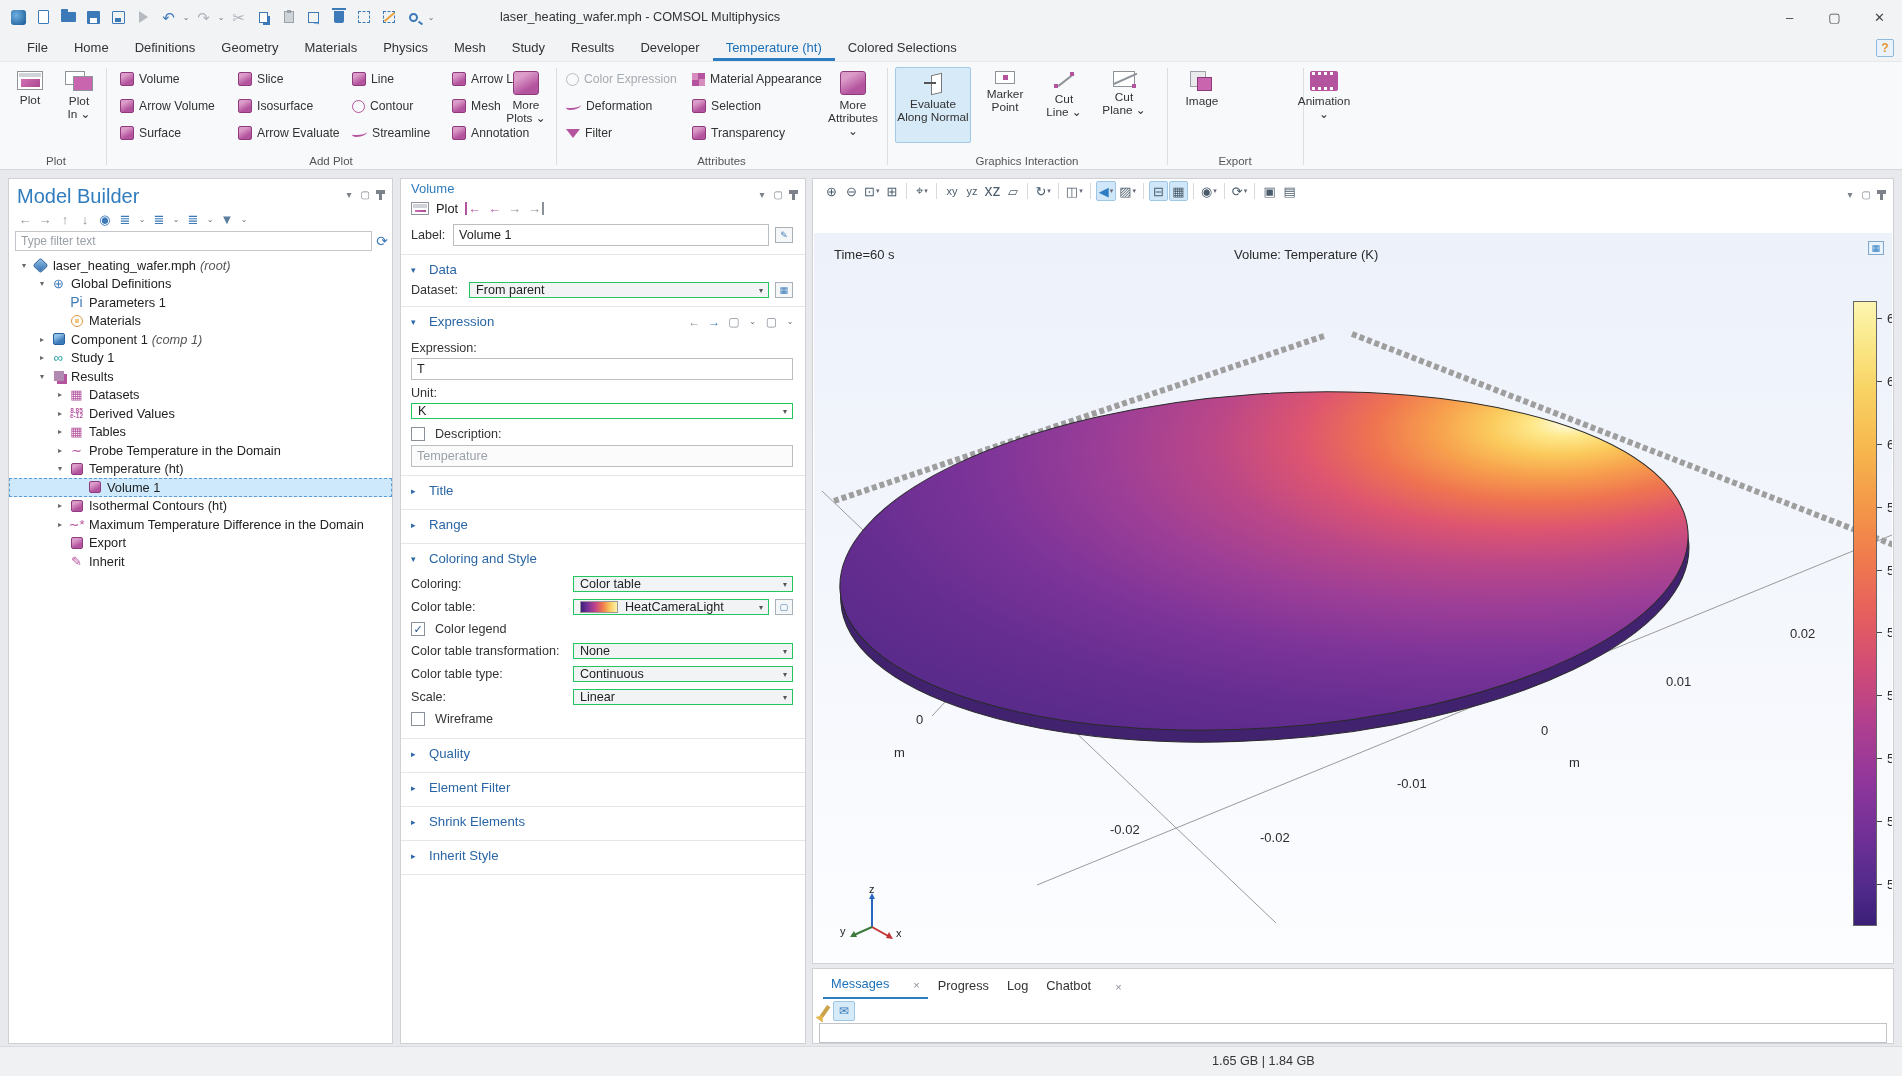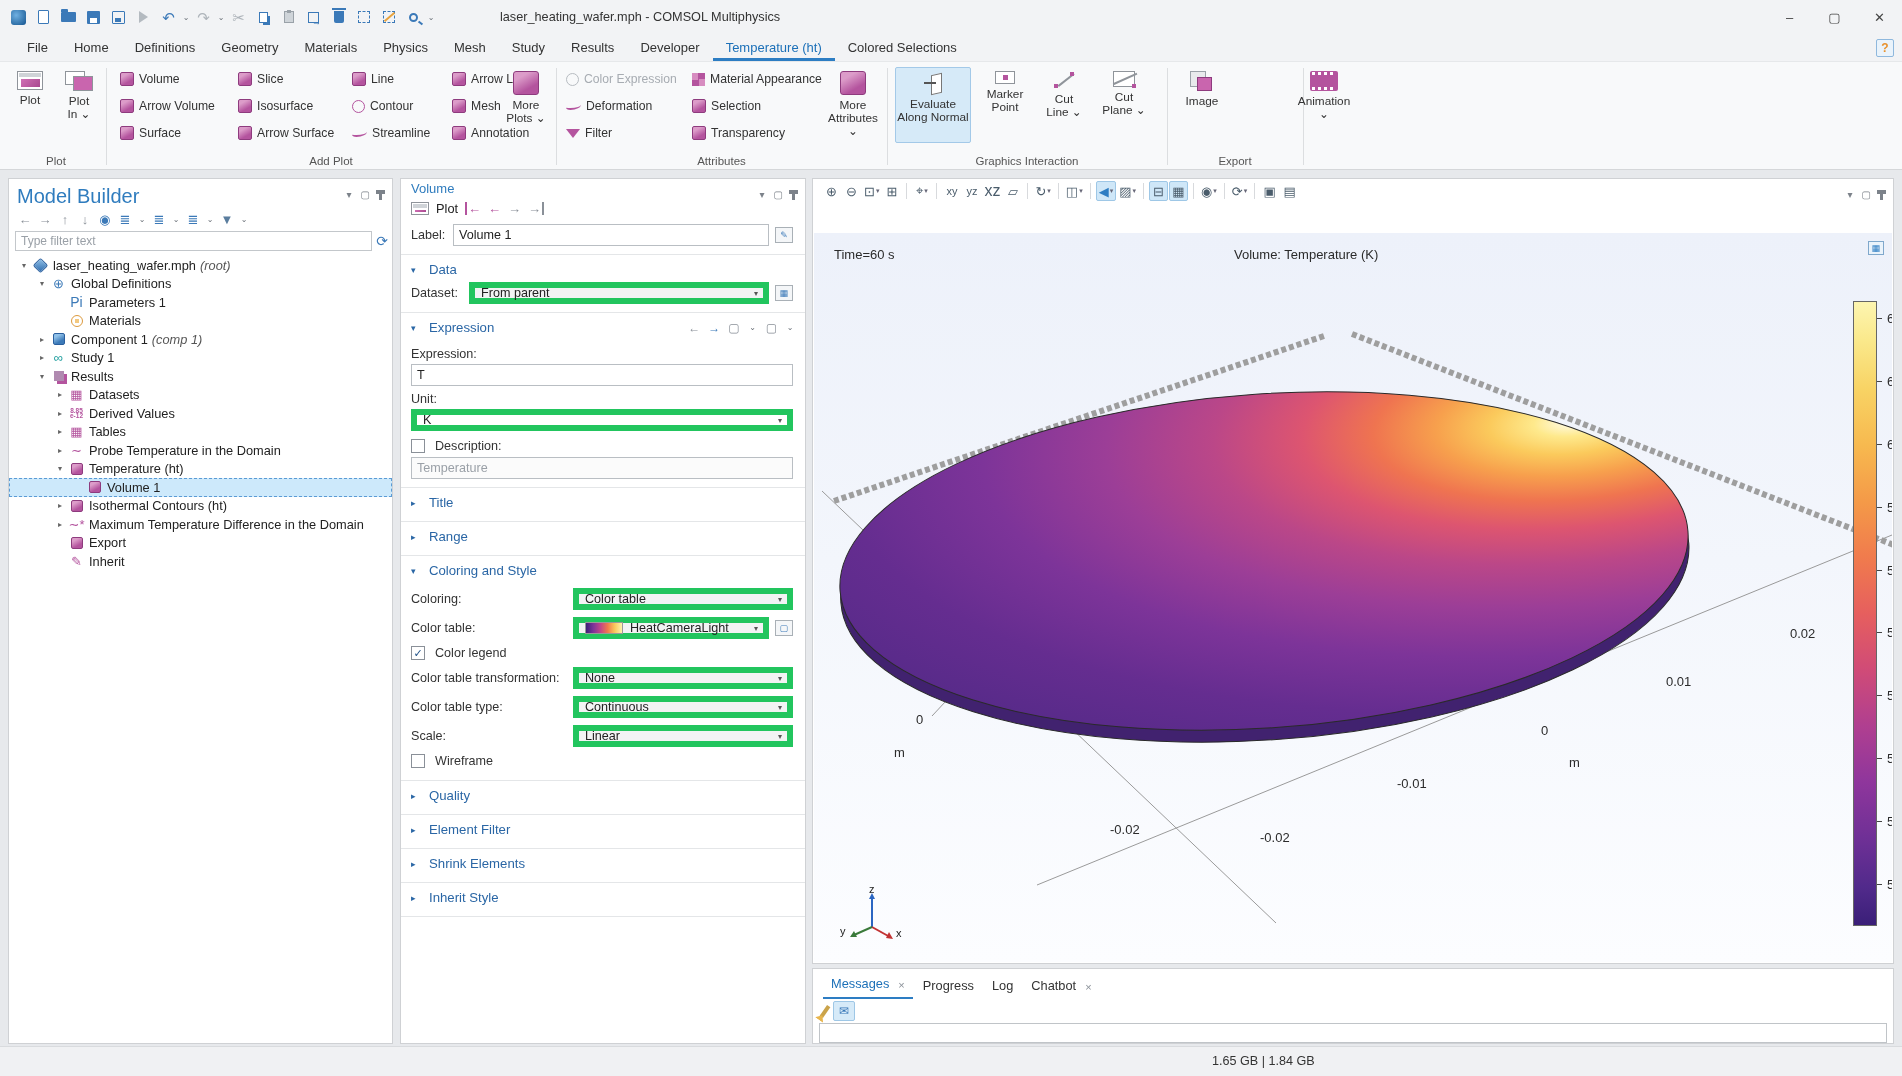--- a/index.html
+++ b/index.html
@@ -120,21 +120,21 @@
   .ssub{color:#2f7cbe;font-size:13px;padding:2px 0 0 10px}
   .splotrow{display:flex;align-items:center;gap:7px;padding:5px 0 4px 10px;font-size:12.8px}
   .arr{font-size:13px;line-height:1}
   .arr.gray{color:#8a9098}
   .barl{border-left:2px solid #b4549e;padding-left:1px}
   .barr{border-right:2px solid #8a9098;padding-right:1px}
   .srow{display:flex;align-items:center;padding:0 12px 0 10px;margin-top:7px}
   .slabel{font-size:12.6px;color:#333}
   .sinput{height:22px;border:1px solid #b9bec3;font-size:12.6px;padding:0 5px;color:#222;background:#fff;font-family:"Liberation Sans",sans-serif}
   .sinput:disabled{color:#9aa0a7;background:#fbfbfb}
-  .sdrop{height:22px;background:#f2f3f4;border:6px solid #22c55e;display:flex;align-items:center;font-size:12.6px;padding:0 6px;position:relative}
+  .sdrop{height:16px;background:#f2f3f4;border:1px solid #22c55e;display:flex;align-items:center;font-size:12.6px;padding:0 6px;position:relative}
   .sdrop .dcaret{position:absolute;right:5px;font-size:8px;color:#555}
   .sdivider{height:1px;background:#e4e6e8;margin:8px 0 0 0}
   .sechead{display:flex;align-items:center;gap:8px;padding:7px 0 3px 10px;color:#2a66a5;font-size:13.2px}
   .sechead .chev{font-size:9px;color:#2a66a5;width:10px}
   .sectools{margin-left:auto;display:flex;gap:8px;padding-right:10px;color:#8a9098;font-size:12px;align-items:center}
   .cb{width:14px;height:14px;border:1px solid #8a9098;background:#fff;display:inline-flex;align-items:center;justify-content:center;font-size:11px;color:#1d4f86;flex:none}
   .swatch{width:38px;height:12px;margin-right:7px;background:linear-gradient(90deg,#3b1f78,#7c3399,#c1458a,#f0784d,#f8c95c,#fdf3ac);border:1px solid #999}
   .sideicon{width:18px;height:16px;border:1px solid #a9b0b6;background:#f4f6f8;margin-left:6px;flex:none;display:flex;align-items:center;justify-content:center;font-size:9px;color:#3c7ab8}
 
   
@@ -146,21 +146,21 @@
   .plotarea{position:absolute;left:1px;top:54px;right:1px;bottom:1px;background:linear-gradient(180deg,#edf1fa 0%,#f3f6fc 45%,#fcfdff 100%);overflow:hidden}
   .ptext{position:absolute;font-size:13px;color:#2b2b2b;white-space:nowrap}
   .cbar{position:absolute;width:24px;background:linear-gradient(180deg,#fdf5b0 0%,#fae98c 6%,#f8d364 14%,#f7b94f 23%,#f49a48 32%,#f07b4d 41%,#e65f5e 50%,#d04b77 59%,#b03f90 68%,#8f369c 77%,#6f3096 86%,#512a8b 94%,#3a1f78 100%);border:1px solid #666}
   .cbrow{position:absolute;display:flex;align-items:center;height:0}
   .cbrow .tick{width:5px;height:1px;background:#444;margin-right:5px}
   .cbrow .tl{font-size:13px;color:#2b2b2b}
   .miniplot{position:absolute;width:16px;height:14px;border:1px solid #7fa8cc;background:#eaf3fb;display:flex;align-items:center;justify-content:center;font-size:9px;color:#2d7dc3}
 
   
   .btabs{display:flex;align-items:flex-end;height:30px;padding-left:10px;gap:2px;background:#fff}
-  .btab{padding:0 8px 6px 8px;font-size:12.8px;color:#333;display:flex;gap:9px;align-items:flex-end}
+  .btab{padding:0 8px 6px 8px;font-size:12.8px;color:#333;display:flex;gap:24px;align-items:flex-end}
   .btab .x{color:#8a9098;font-size:11px}
   .btab.active{color:#1c70b8;border-bottom:2.5px solid #2d7dc3}
   .btoolrow{display:flex;align-items:center;gap:6px;padding:2px 0 2px 10px;height:24px}
   .broom{width:4px;height:13px;background:#caa34a;transform:rotate(35deg);position:relative}
   .broom:after{content:"";position:absolute;left:-3px;bottom:-4px;width:10px;height:6px;background:#e8b54d;clip-path:polygon(0 100%,50% 0,100% 100%)}
   .envbtn{width:22px;height:20px;background:#d6eaf8;border:1px solid #9ec7e6;border-radius:2px;display:flex;align-items:center;justify-content:center;color:#3b79b8;font-size:12px}
   .msginput{margin:0 6px;height:20px;background:#fff;border:1px solid #c0c4c8}
 
   
   .statusbar{left:0;top:1046px;width:1902px;height:30px;background:#f0f1f3;border-top:1px solid #d9dbde}
@@ -278,21 +278,21 @@
   <div class="ritem" style="left:238px;top:6px">
       <span class="cube"></span>
       <span>Slice</span>
     </div>
   <div class="ritem" style="left:238px;top:33px">
       <span class="cube"></span>
       <span>Isosurface</span>
     </div>
   <div class="ritem" style="left:238px;top:60px">
       <span class="cube"></span>
-      <span>Arrow Surface</span>
+      <span>Arrow Evaluate</span>
     </div>
   <div class="ritem" style="left:352px;top:6px">
       <span class="cube"></span>
       <span>Line</span>
     </div>
   <div class="ritem" style="left:352px;top:33px">
       <span class="ic-graycirc" style="border-color:#b4549e"></span>
       <span>Contour</span>
     </div>
   <div class="ritem" style="left:352px;top:60px">

